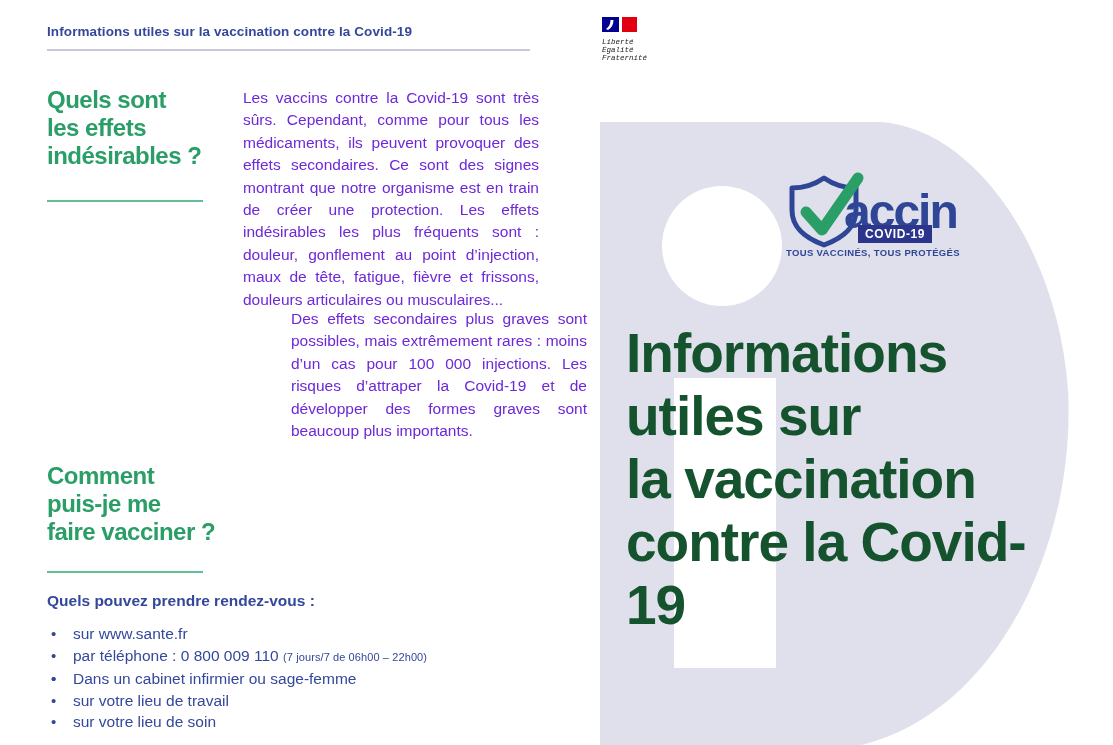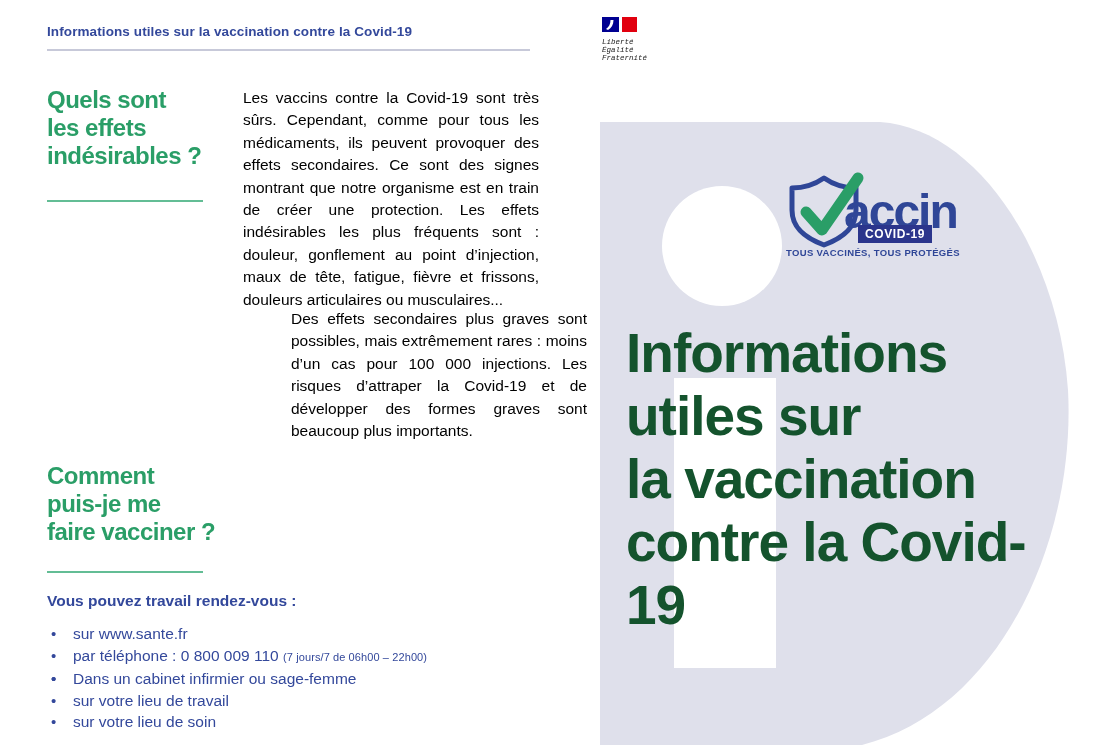--- a/index.html
+++ b/index.html
@@ -11,21 +11,21 @@
   .doc-header-title{position:absolute;left:47px;top:24px;font-size:13.5px;font-weight:bold;
         color:#33489B;letter-spacing:0.1px;z-index:2;}
   .doc-header-rule{position:absolute;left:47px;top:49px;width:483px;height:2px;background:#C7C9D9;z-index:2;}
   .section-heading{position:absolute;left:47px;color:#2A9E67;font-weight:bold;font-size:24px;
         line-height:28px;letter-spacing:-0.5px;white-space:pre-line;z-index:2;}
   .heading-1{top:86px;}
   .heading-2{top:462px;}
   .green-rule{position:absolute;left:47px;width:156px;height:2px;background:#63BD95;z-index:2;}
   .rule-1{top:200px;}
   .rule-2{top:571px;}
-  .body-para{position:absolute;left:243px;width:296px;color:#000000;font-size:15.5px;
+  .body-para{position:absolute;left:243px;width:296px;color:#6d28d9;font-size:15.5px;
         line-height:22.4px;text-align:justify;z-index:2;}
   .para-1{top:87px;}
   .para-2{top:308px;margin-left:48px;}
   .rdv-intro{position:absolute;left:47px;top:592px;font-size:15.5px;font-weight:bold;color:#33489B;z-index:2;}
   .bullet-list{position:absolute;left:47px;top:623px;width:500px;margin:0;padding:0;list-style:none;z-index:2;}
   .bullet-list li{position:relative;padding-left:26px;line-height:21.5px;font-size:15.5px;color:#33489B;}
   .bullet-list .dot{position:absolute;left:4px;top:0;font-size:15px;color:#33489B;}
   .bullet-list .note{font-size:11px;letter-spacing:0.1px;}
   
   .ministry{position:absolute;left:602px;top:17px;z-index:2;}
@@ -67,21 +67,21 @@
 indésirables ?</div>
   <div class="green-rule rule-1"></div>
   <div class="body-para para-1">Les vaccins contre la Covid-19 sont très sûrs. Cependant, comme pour tous les médicaments, ils peuvent provoquer des effets secondaires. Ce sont des signes montrant que notre organisme est en train de créer une protection. Les effets indésirables les plus fréquents sont : douleur, gonflement au point d’injection, maux de tête, fatigue, fièvre et frissons, douleurs articulaires ou musculaires...</div>
   <div class="body-para para-2">Des effets secondaires plus graves sont possibles, mais extrêmement rares : moins d’un cas pour 100 000 injections. Les risques d’attraper la Covid-19 et de développer des formes graves sont beaucoup plus importants.</div>
 
   <div class="section-heading heading-2">Comment
 puis-je me
 faire vacciner ?</div>
   <div class="green-rule rule-2"></div>
 
-  <div class="rdv-intro">Vous pouvez travail rendez-vous :</div>
+  <div class="rdv-intro">Quels pouvez prendre rendez-vous :</div>
 
   <ul class="bullet-list">
     <li>
       <span class="dot">•</span>
       <span>sur www.sante.fr</span>
     </li>
     <li>
       <span class="dot">•</span>
       <span>par téléphone : 0 800 009 110</span>
       <span class="note">(7 jours/7 de 06h00 – 22h00)</span>

